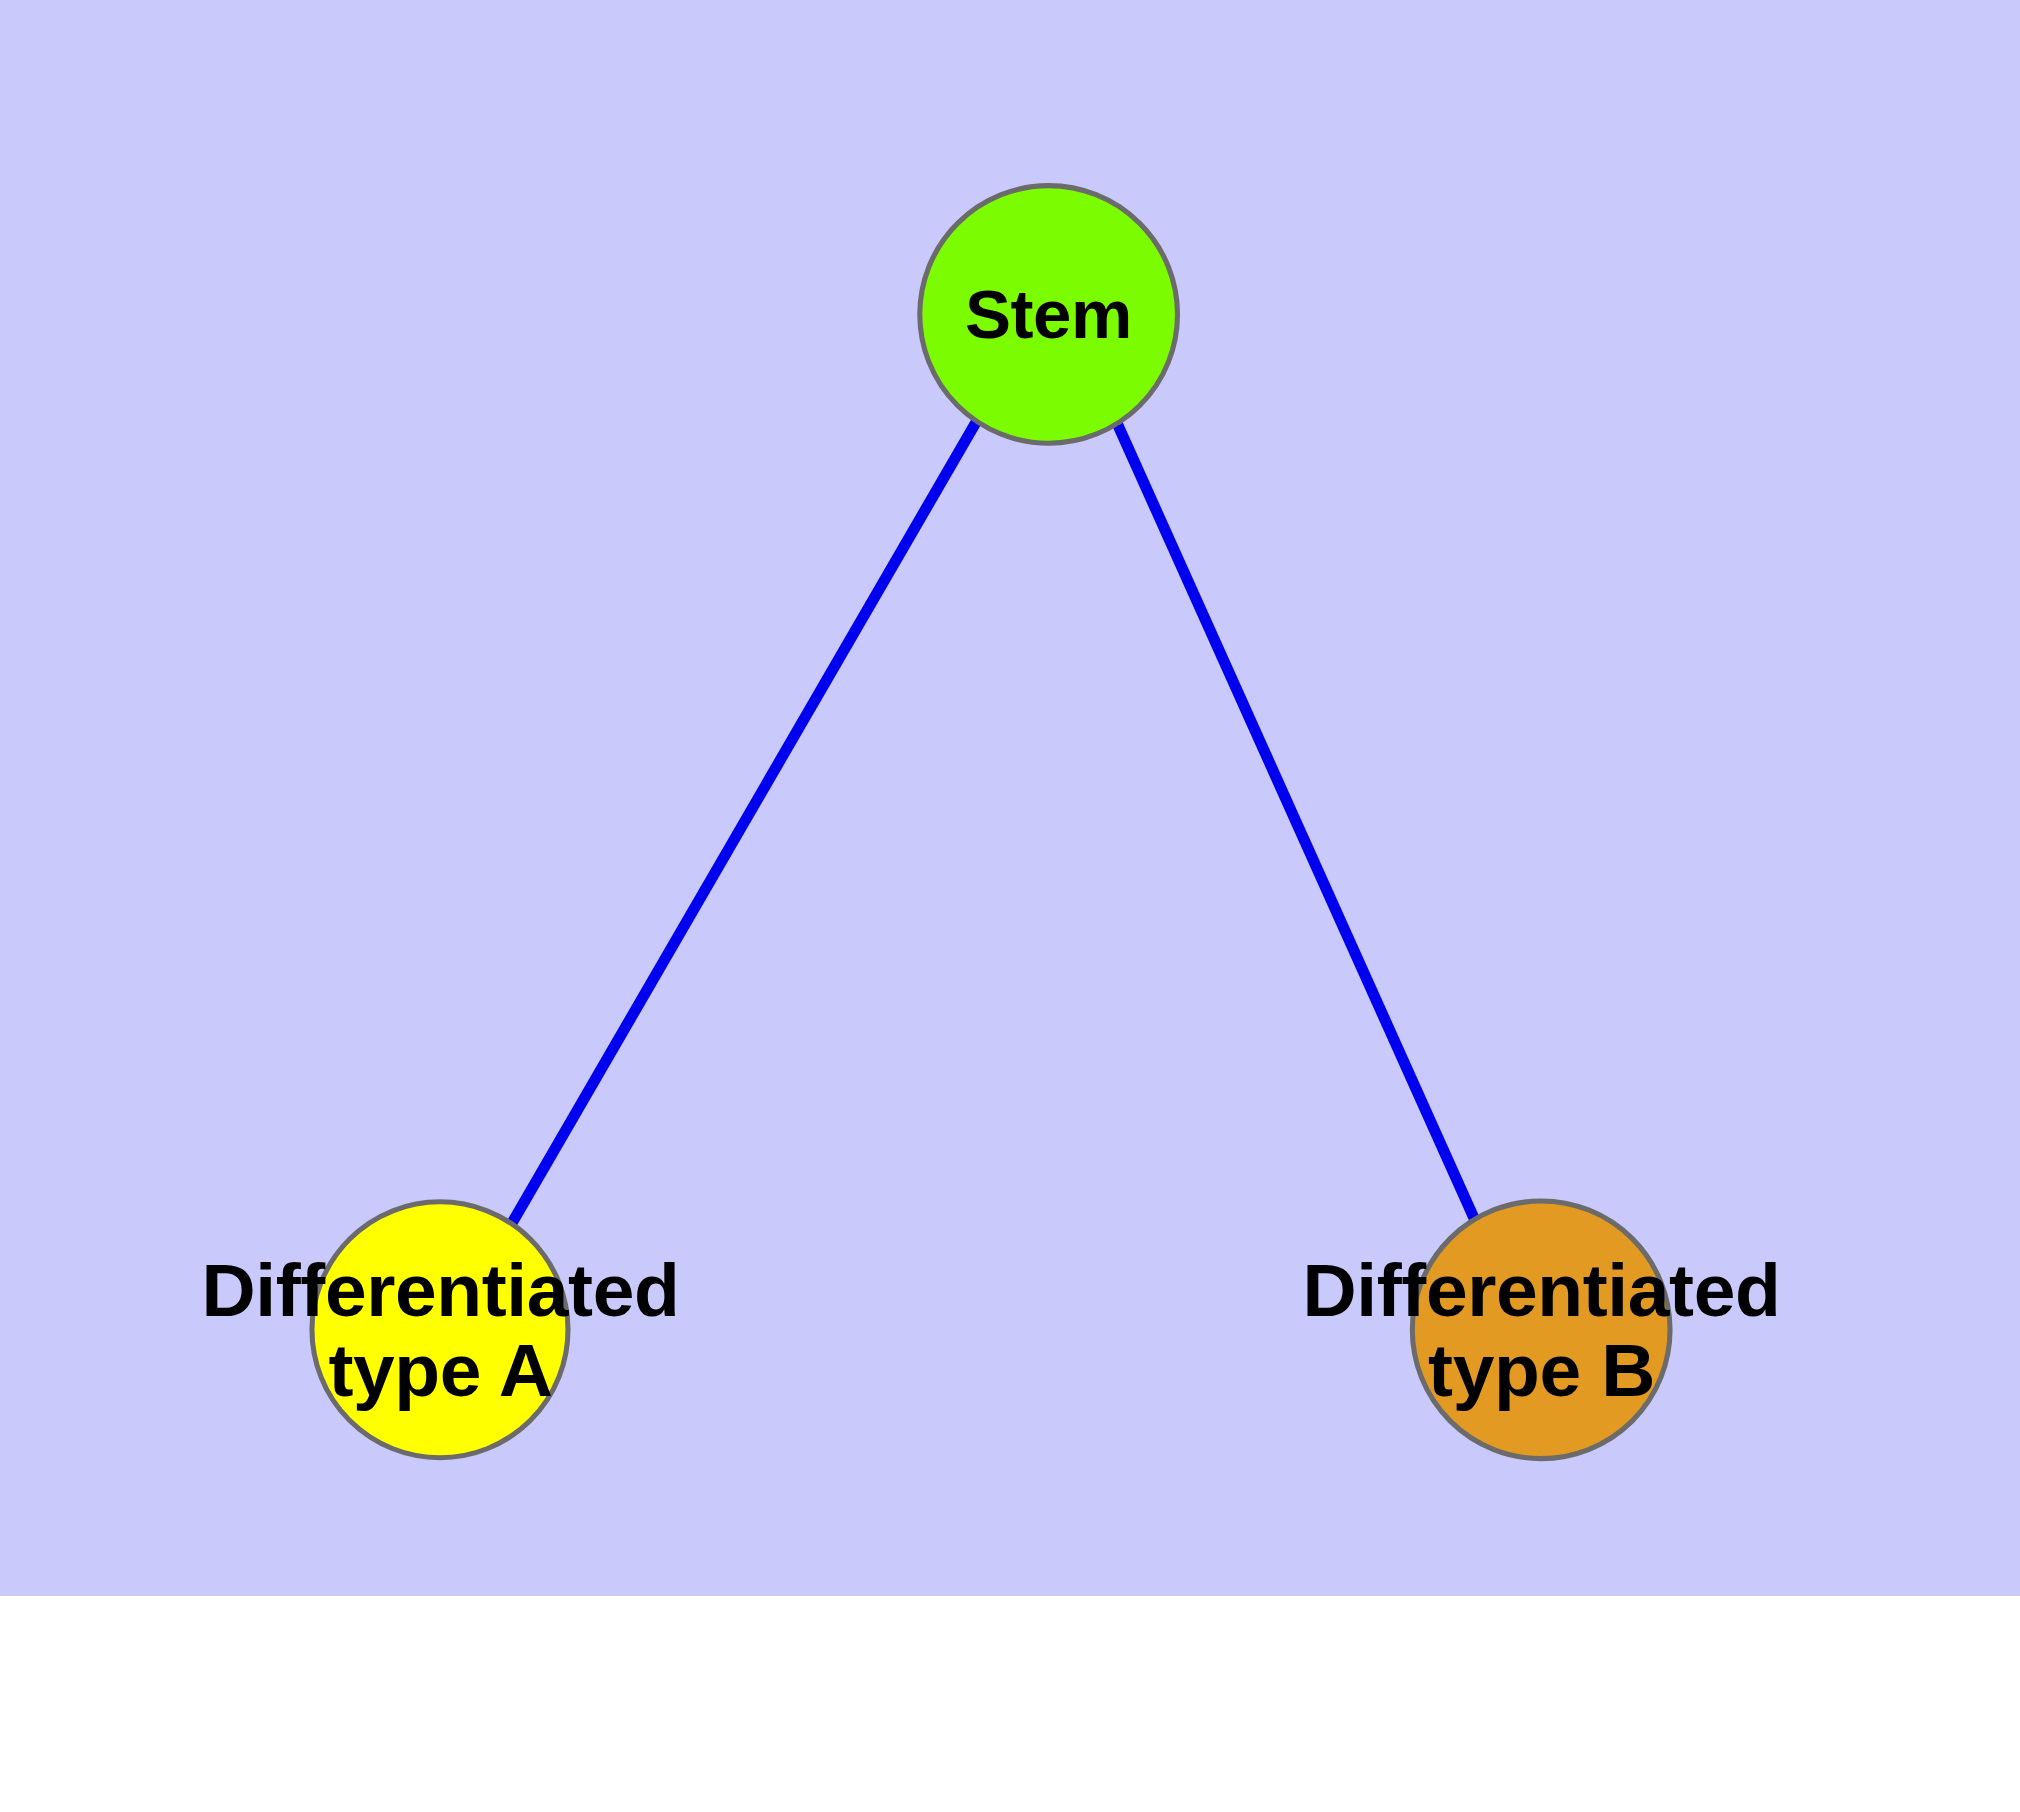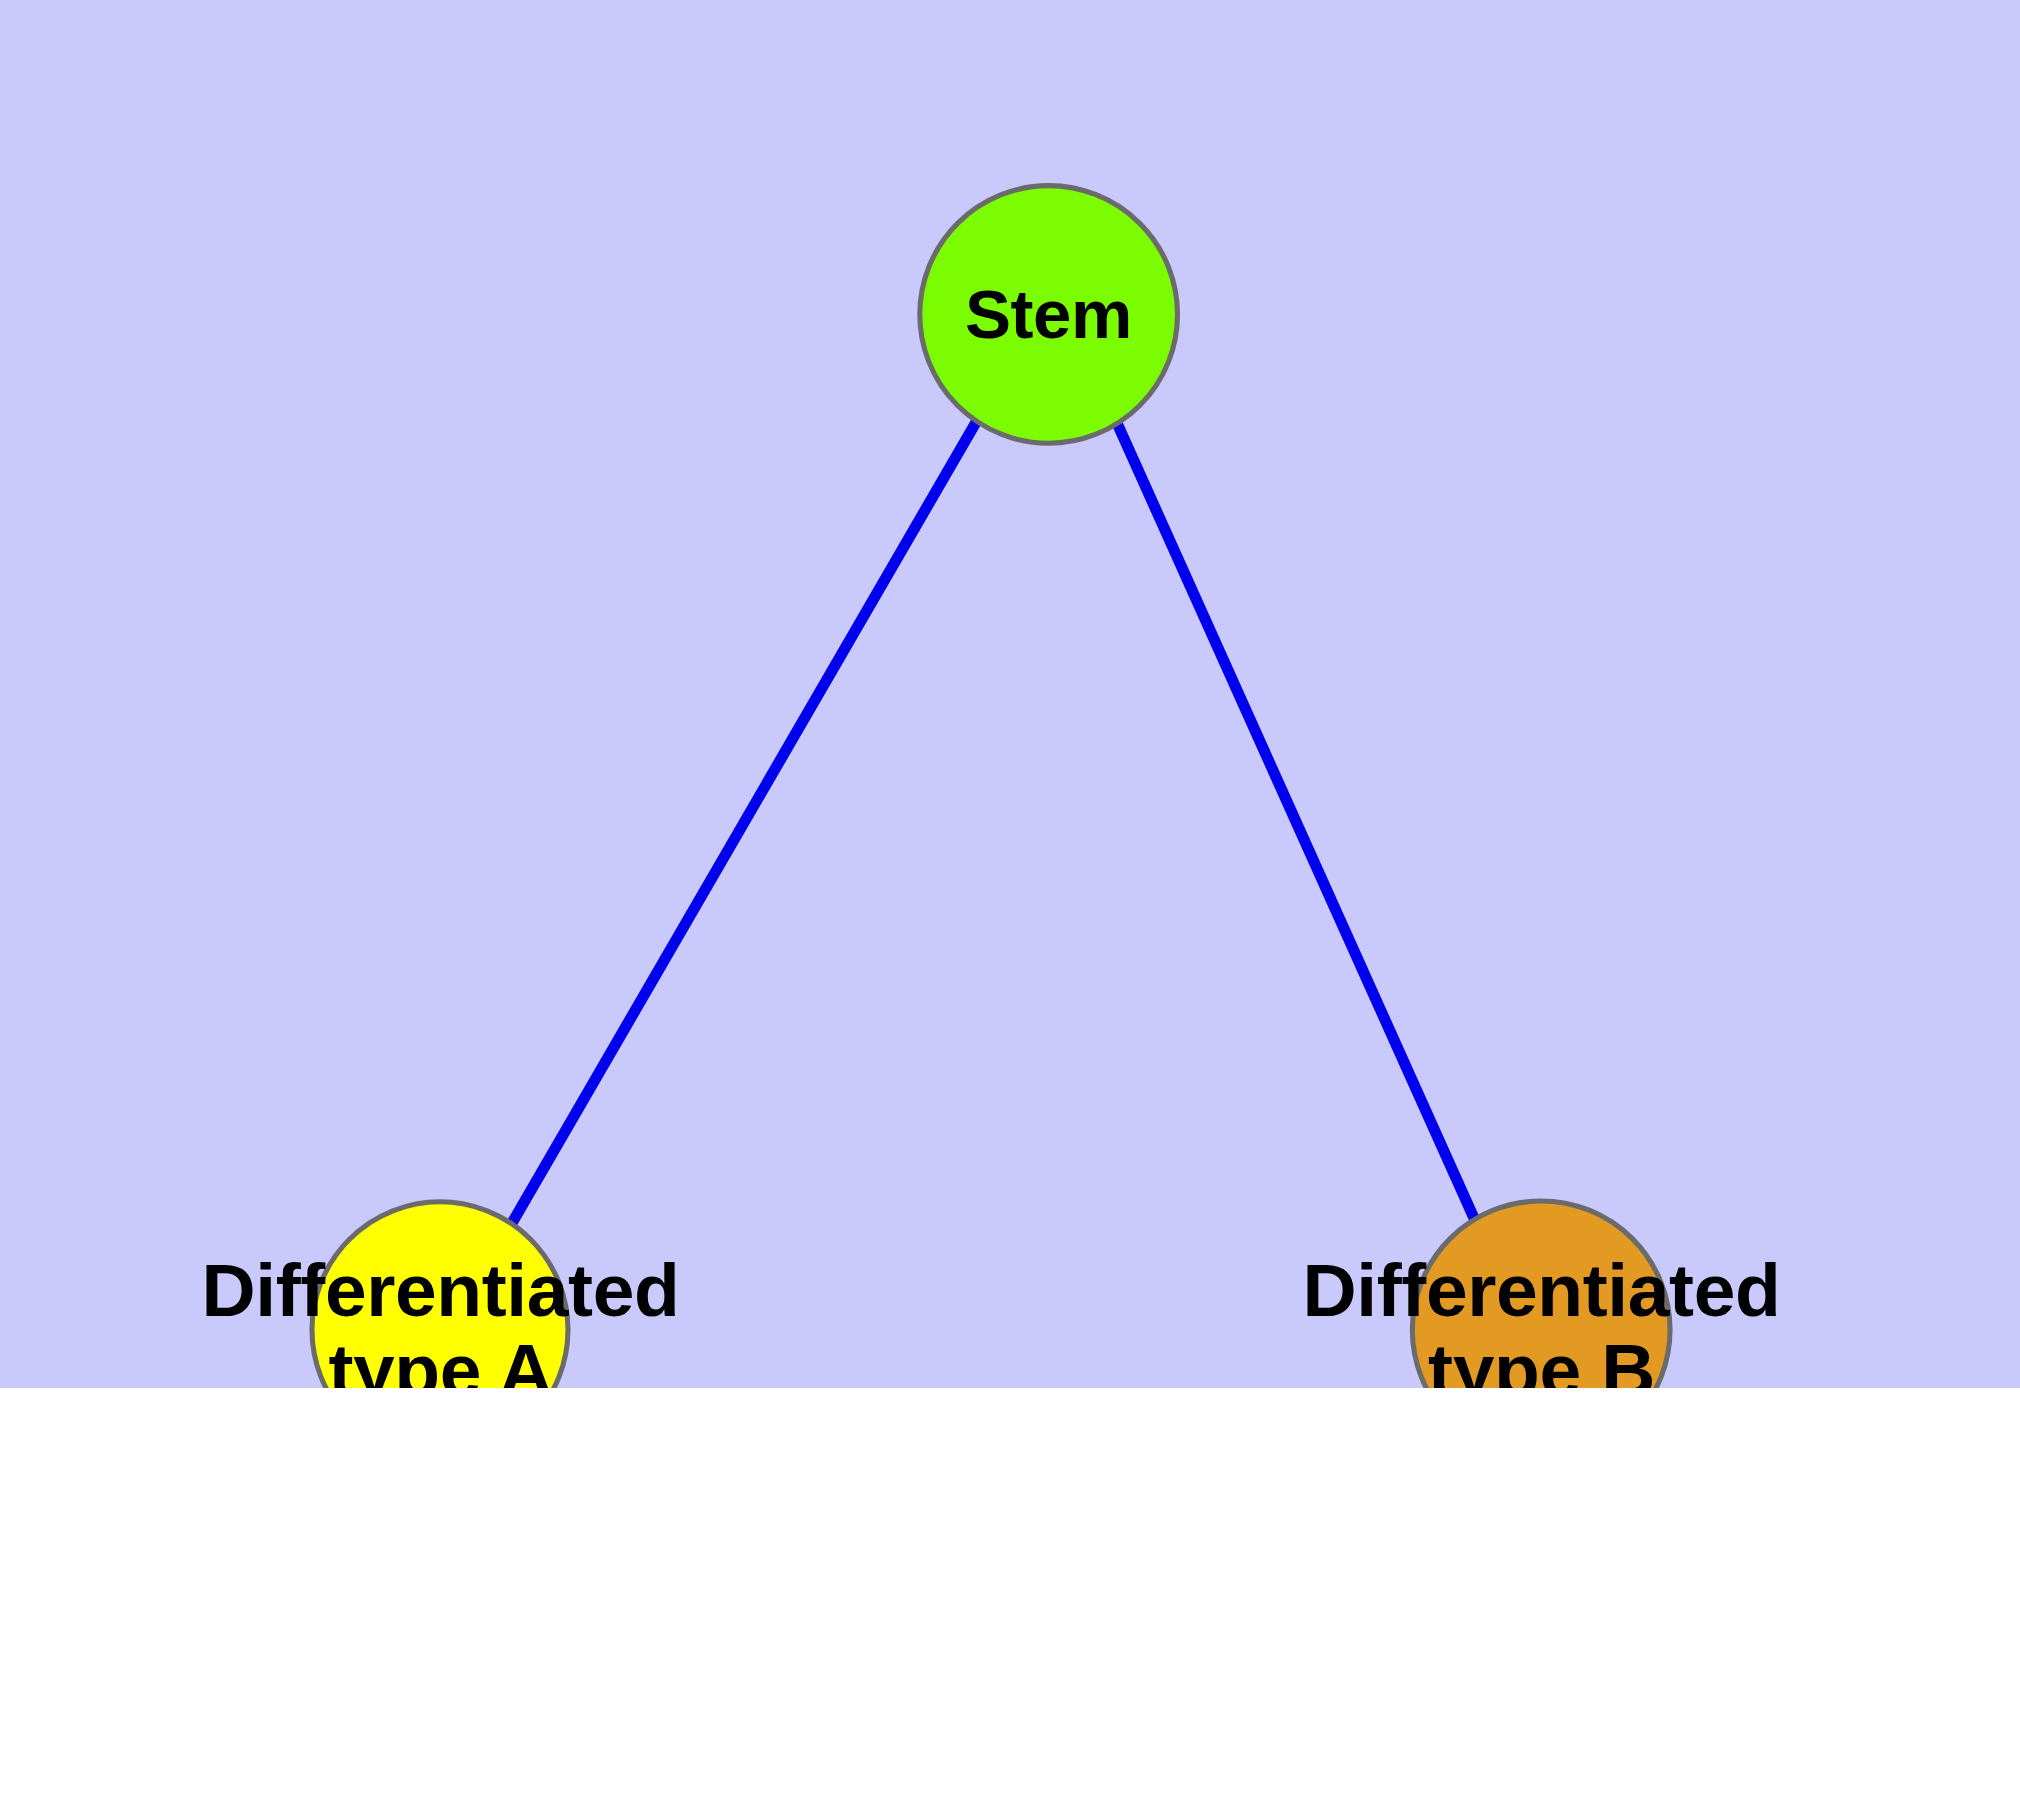--- a/index.html
+++ b/index.html
@@ -45,21 +45,21 @@
     letter-spacing: -0.4px;
   }
   .label-leaf {
     font-size: 75px;
     letter-spacing: -0.4px;
   }
 </style>
 </head>
 <body>
 
-<div id="canvas" style="width: 2021px; height: 1388px;">
+<div id="canvas" style="width: 2021px; height: 1596px;">
 
   <div id="graph-bg" style="background: rgb(201, 201, 251); width: 2021px; height: 1812px;"></div>
 
   <svg id="graph-svg" viewBox="0 0 2384 2138" preserveAspectRatio="none" style="width: 2021px; height: 1812px;">
     <g>
       <line class="graph-edge" x1="1152" y1="497" x2="604" y2="1443" stroke="#0000EE" stroke-width="13" stroke-linecap="butt"></line>
       <line class="graph-edge" x1="1318" y1="500" x2="1740" y2="1440" stroke="#0000EE" stroke-width="13" stroke-linecap="butt"></line>
     </g>
     <g>
       <circle class="graph-node" cx="1237" cy="371" r="152" fill="#7CFC00" stroke="#6B6B6B" stroke-width="6"></circle>

